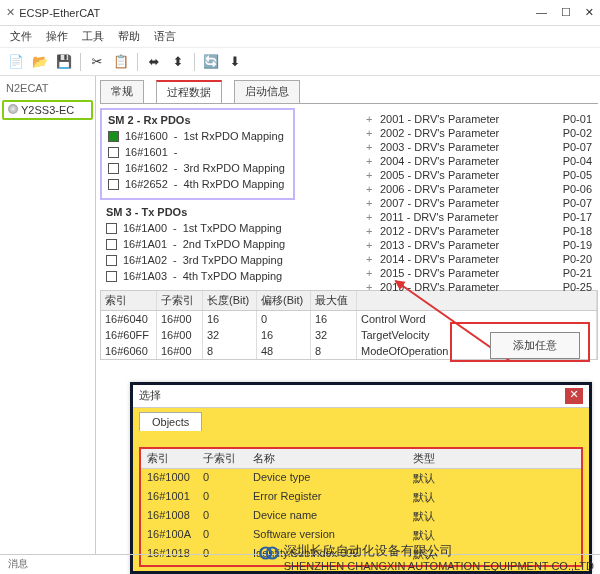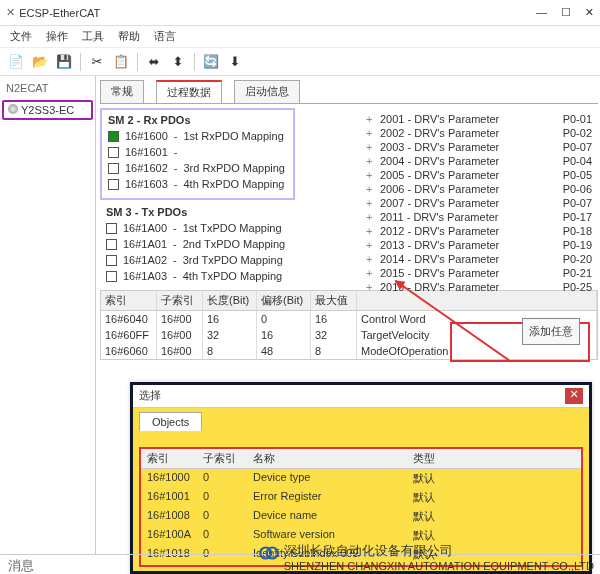--- a/index.html
+++ b/index.html
@@ -8,54 +8,54 @@
 .titlebar .icon{margin-right:4px;color:#666}
 .win-controls{margin-left:auto;display:flex;gap:14px;color:#666;font-size:12px}
 .menubar{height:22px;display:flex;align-items:center;gap:14px;padding:0 10px;border-bottom:1px solid #eee}
 .menubar span{cursor:pointer}
 .toolbar{height:28px;display:flex;align-items:center;gap:4px;padding:0 6px;border-bottom:1px solid #ddd}
 .tbtn{width:20px;height:20px;display:flex;align-items:center;justify-content:center;font-size:13px}
 .sep{width:1px;height:18px;background:#ccc;margin:0 2px}
 .main{display:flex;height:calc(100% - 76px - 20px)}
 .sidebar{width:96px;border-right:1px solid #ccc;padding:4px 2px;font-size:11px}
 .sidebar-title{padding:2px 4px;color:#666}
-.tree-item{display:flex;align-items:flex-start;gap:3px;padding:2px 4px;border:2px solid #a21caf;margin-top:4px;border-radius:2px}
+.tree-item{display:flex;align-items:flex-start;gap:3px;padding:2px 4px;border:2px solid #84cc16;margin-top:4px;border-radius:2px}
 .sphere{width:10px;height:10px;border-radius:50%;background:radial-gradient(#eee,#888)}
 .content{flex:1;padding:4px 2px 0 4px;overflow:hidden}
 .tabs{display:flex;gap:12px;border-bottom:1px solid #aaa}
 .tab{padding:3px 10px;border:1px solid #aaa;border-bottom:none;background:#f5f5f5;cursor:pointer}
 .tab.active{background:#fff;border-top:2px solid #d33}
 .pdo-box{border:2px solid #c4b5fd;margin:4px 0;width:195px;padding:2px 6px 6px}
 .pdo-head{font-weight:bold;padding:2px 0}
 .pdo-row{display:flex;align-items:center;gap:6px;padding:2px 0}
 .chk{width:11px;height:11px;border:1px solid #555;display:inline-block}
 .chk.on{background:#1a8f1a}
 .tx-section{width:195px;padding:0 6px}
 .params{position:absolute;right:8px;top:112px;width:226px;font-size:10px;color:#444}
 .prow{display:flex;gap:4px;padding:1px 0}
 .plus{color:#888;width:10px}
 .grid{margin-top:6px;border:1px solid #ccc}
 .grid-head,.grid-row{display:flex;font-size:10px}
 .grid-head{background:#f0f0f0;border-bottom:1px solid #ccc}
 .gc{padding:2px 4px;border-right:1px solid #ddd}
 .gc1{width:56px}.gc2{width:46px}.gc3{width:54px}.gc4{width:54px}.gc5{width:46px}.gc6{flex:1}
-.add-btn{position:absolute;right:20px;top:318px;border:1px solid #888;padding:5px 6px;background:#f8f8f8;cursor:pointer;z-index:5}
+.add-btn{position:absolute;right:20px;top:332px;border:1px solid #888;padding:5px 22px;background:#f8f8f8;cursor:pointer;z-index:5}
 .add-box{position:absolute;right:10px;top:322px;width:140px;height:40px;border:2px solid #d33}
 .arrow{position:absolute;right:90px;top:360px;width:140px;height:2px;background:#d33;transform:rotate(35deg);transform-origin:right}
 .arrow:before{content:"";position:absolute;left:-6px;top:-4px;border:5px solid transparent;border-right:10px solid #d33}
 .sel-panel{position:absolute;left:130px;top:382px;right:8px;background:#fde047;border:3px solid #0f172a;box-shadow:0 0 4px rgba(0,0,0,.2)}
 .sel-title{background:#fff;padding:3px 6px;display:flex;border-bottom:1px solid #ccc}
 .sel-close{margin-left:auto;width:18px;height:16px;background:#c94040;color:#fff;text-align:center;font-size:11px;cursor:pointer}
 .obj-tab{display:inline-block;padding:3px 12px;border:1px solid #aaa;border-bottom:none;margin:4px 0 16px 6px;background:#fff}
 .obj-grid{margin:0 6px 4px;border:2px solid #d33;max-height:120px;overflow:hidden}
 .obj-head,.obj-row{display:flex;font-size:10px;padding:2px 0}
 .obj-head{background:#f0f0f0;border-bottom:1px solid #ccc}
 .oc1{width:62px;padding-left:6px}.oc2{width:50px}.oc3{width:160px}.oc4{flex:1}
 .obj-row{color:#1a4db3}
-.statusbar{position:absolute;bottom:0;left:0;right:0;height:20px;border-top:1px solid #ccc;padding:2px 8px;font-size:13px;color:#666}
+.statusbar{position:absolute;bottom:0;left:0;right:0;height:20px;border-top:1px solid #ccc;padding:2px 8px;font-size:10px;color:#666}
 .watermark{position:absolute;right:6px;bottom:2px;display:flex;gap:4px;font-size:9px;color:#2b5fa3;z-index:20}
 .wm-logo{width:22px;height:22px}
 .wm-cn{font-size:13px;color:#333}
 </style>
 </head>
 <body>
 
 <div class="titlebar">
   <span class="icon">✕</span>
   <span>ECSP-EtherCAT</span>
@@ -120,21 +120,21 @@
             <span>-</span>
           </div>
           <div class="pdo-row">
             <span class="chk"></span>
             <span>16#1602</span>
             <span>-</span>
             <span>3rd RxPDO Mapping</span>
           </div>
           <div class="pdo-row">
             <span class="chk"></span>
-            <span>16#1603</span>
+            <span>16#2652</span>
             <span>-</span>
             <span>4th RxPDO Mapping</span>
           </div>
         </div>
     </div>
     <div class="tx-section">
       <div class="pdo-head">SM 3 - Tx PDOs</div>
       <div id="sm3rows">
           <div class="pdo-row">
             <span class="chk"></span>

